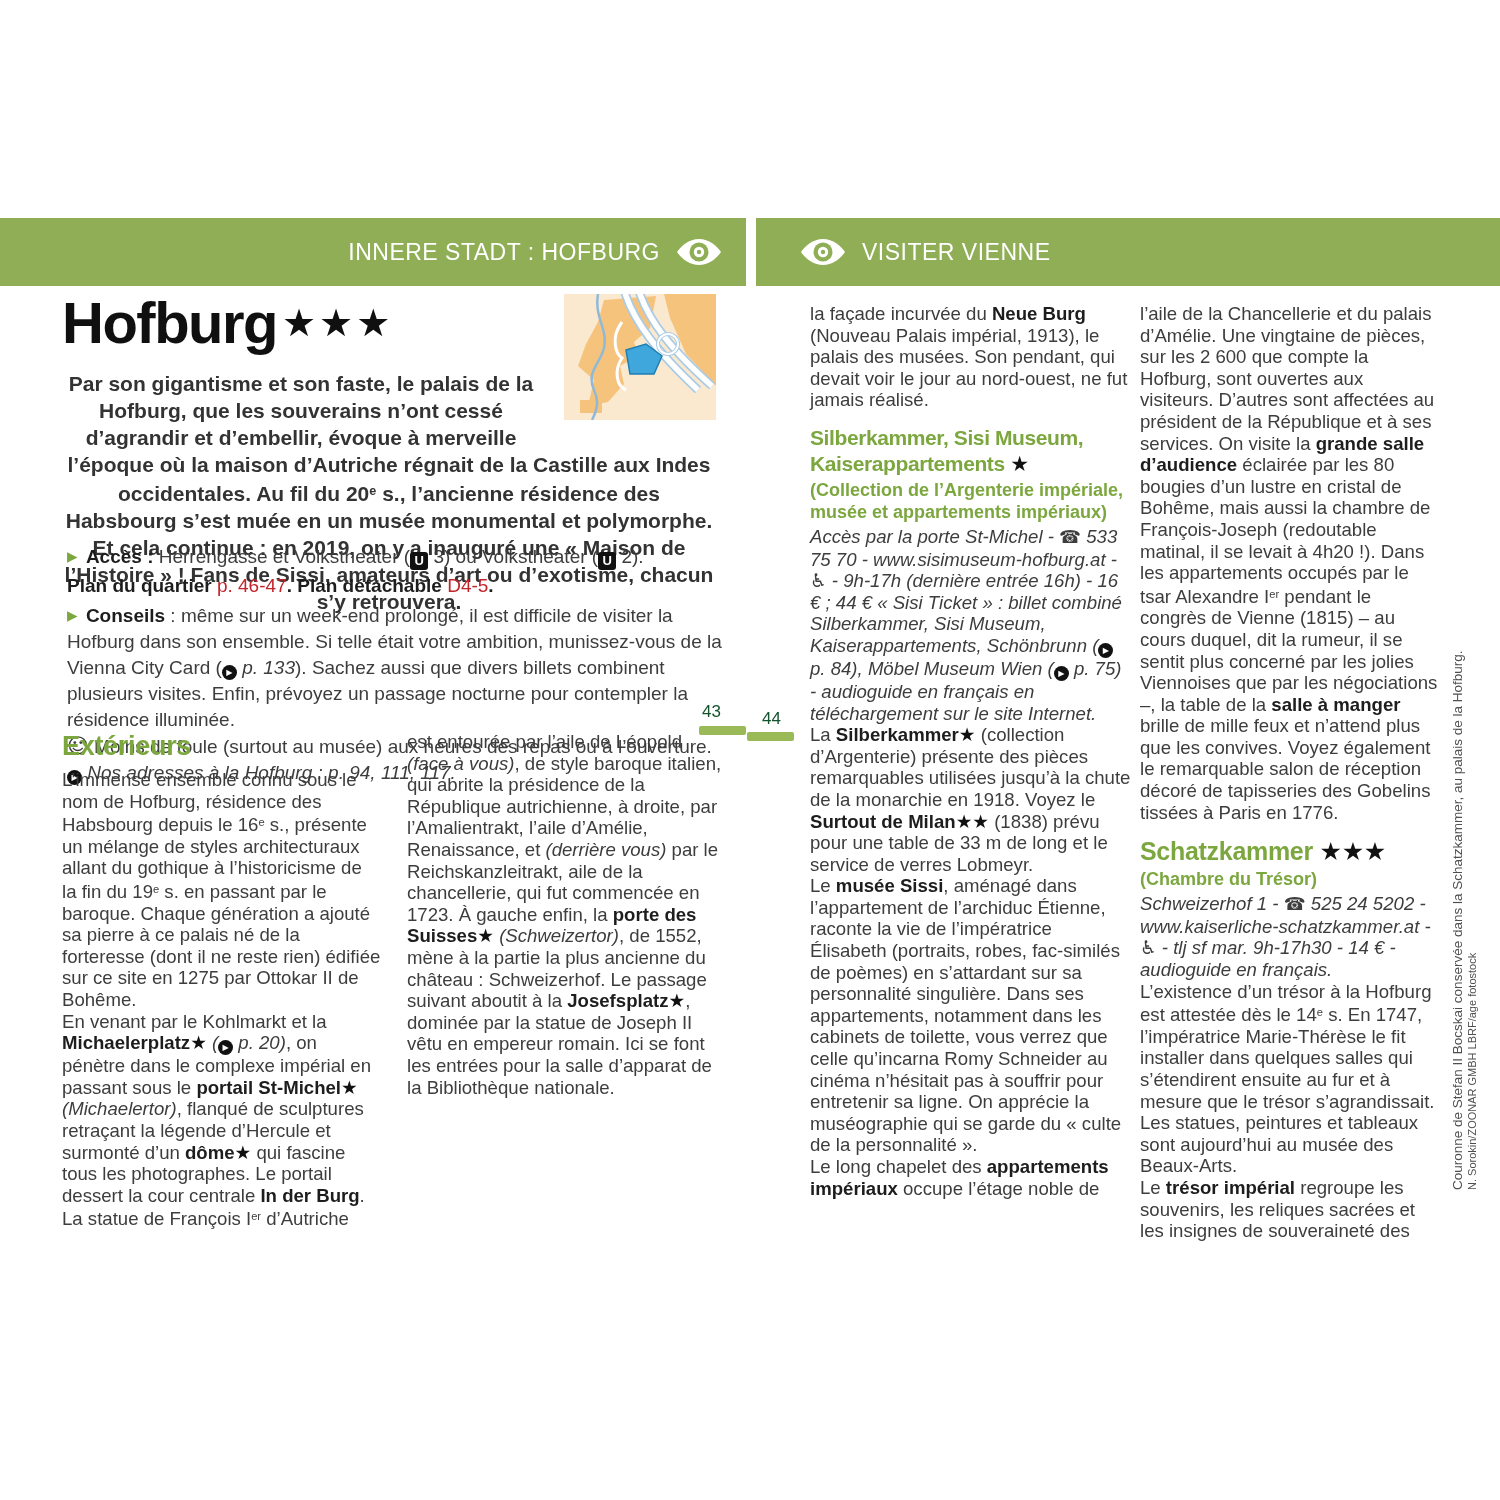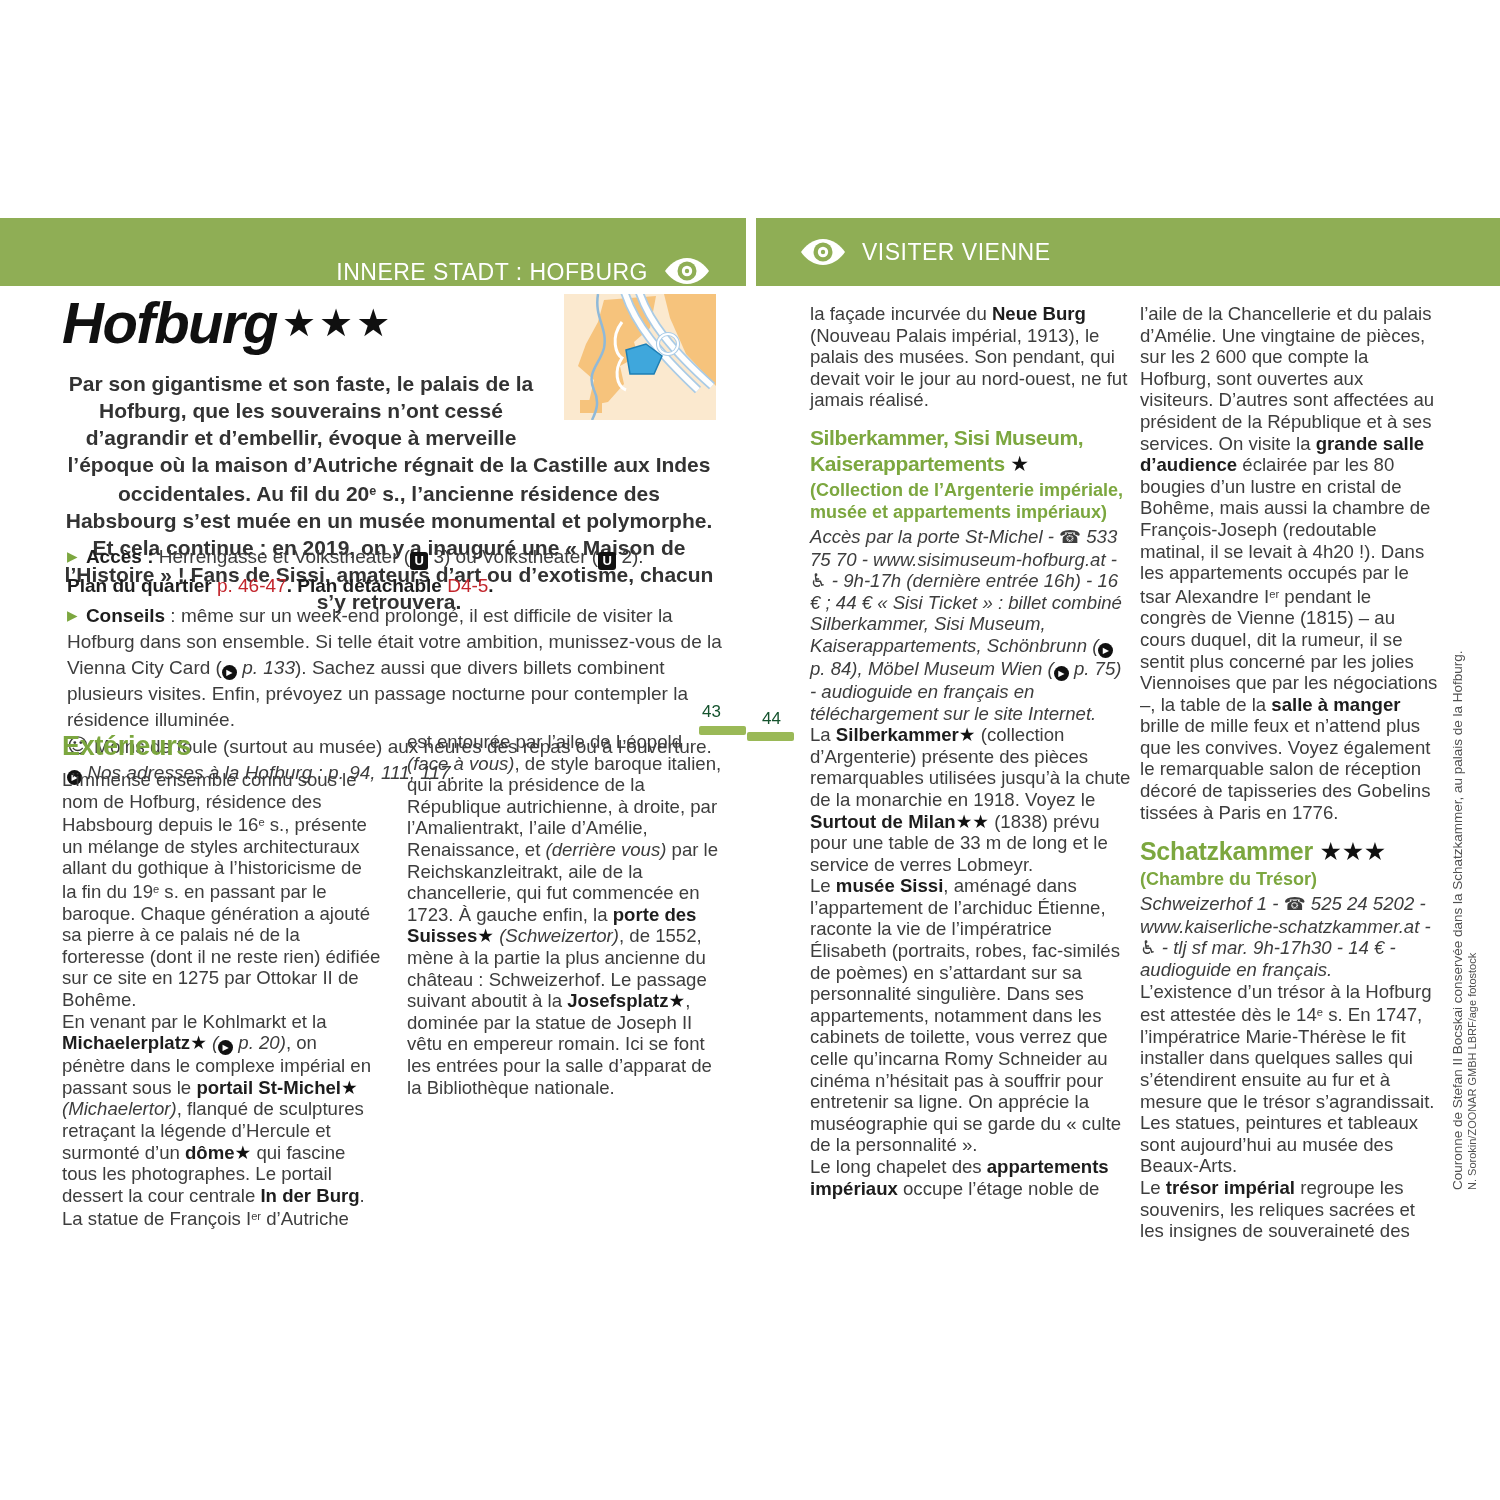--- a/index.html
+++ b/index.html
@@ -3,29 +3,29 @@
 <meta charset="utf-8">
 <style>
   html,body{margin:0;padding:0;}
   body{
     width:1500px;height:1500px;position:relative;background:#ffffff;overflow:hidden;
     font-family:"Liberation Sans","DejaVu Sans",sans-serif;color:#3d3d3d;
   }
   
   .header{position:absolute;top:218px;height:68px;display:flex;align-items:center;
     background:var(--header-green);color:#fff;font-size:23px;letter-spacing:.5px;box-sizing:border-box;}
-  .header.left{left:0;width:746px;justify-content:flex-end;padding-right:36px;align-items:flex-end;}
+  .header.left{left:0;width:746px;justify-content:flex-end;padding-right:24px;}
   .header.right{left:756px;width:744px;justify-content:flex-start;padding-left:44px;}
   .eye{flex:0 0 auto;}
   .header.left .eye{margin-left:16px;}
   .header.right .eye{margin-right:16px;}
   
   .intro-block{position:absolute;left:62px;top:292px;width:654px;}
   .map{float:right;width:152px;height:126px;margin:2px 0 10px 24px;}
-  h1.title{font-size:58px;line-height:62px;font-weight:700;color:#101010;margin:0 0 16px;letter-spacing:-1.5px;font-style:italic;}
+  h1.title{font-size:58px;line-height:62px;font-weight:700;color:#101010;margin:0 0 16px;letter-spacing:-1.5px;}
   .stars-title{font-family:"DejaVu Sans",sans-serif;font-size:38px;letter-spacing:3px;vertical-align:7px;margin-left:5px;}
   .intro{font-size:21px;line-height:27px;font-weight:700;color:#333;margin:0;text-align:center;}
   .meta-block{position:absolute;left:67px;top:543px;width:678px;font-size:19px;line-height:26px;color:#3d3d3d;}
   .meta-block p{margin:0;}
   .meta-block .plan-line{margin:3px 0 3px;color:#1d1d1d;}
   .left-cols{position:absolute;left:62px;top:731px;display:flex;gap:26px;}
   .col{width:319px;}
   h2.green{font-size:27px;line-height:30px;font-weight:700;color:var(--heading-green);margin:0 0 8px;letter-spacing:-.3px;}
   .body{font-size:18.6px;line-height:21.6px;margin:0;color:#3d3d3d;}
   

